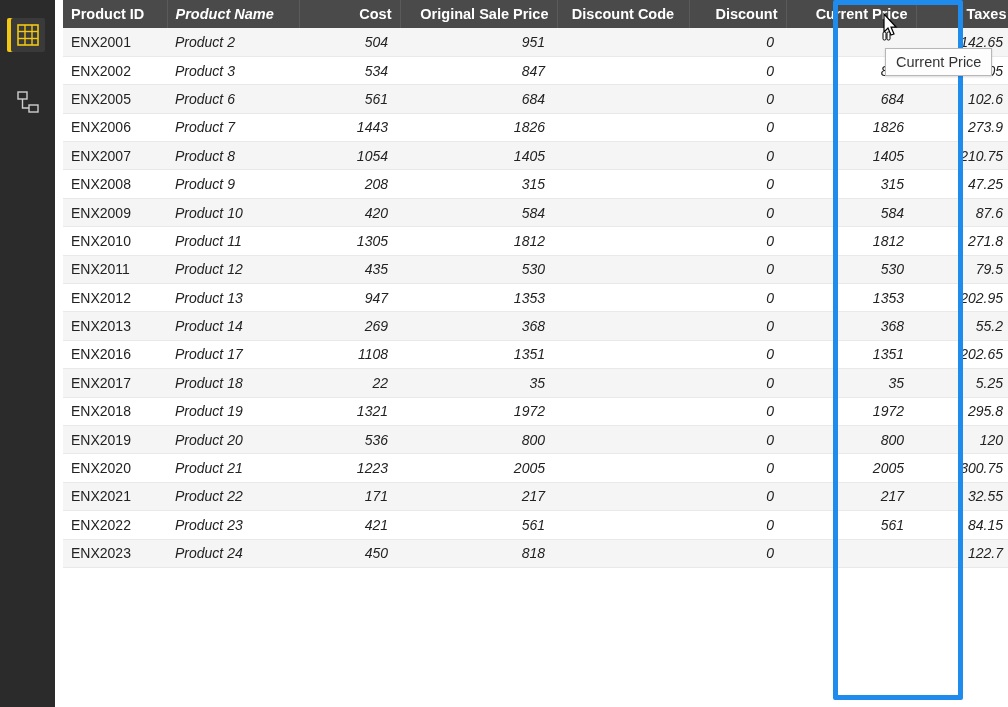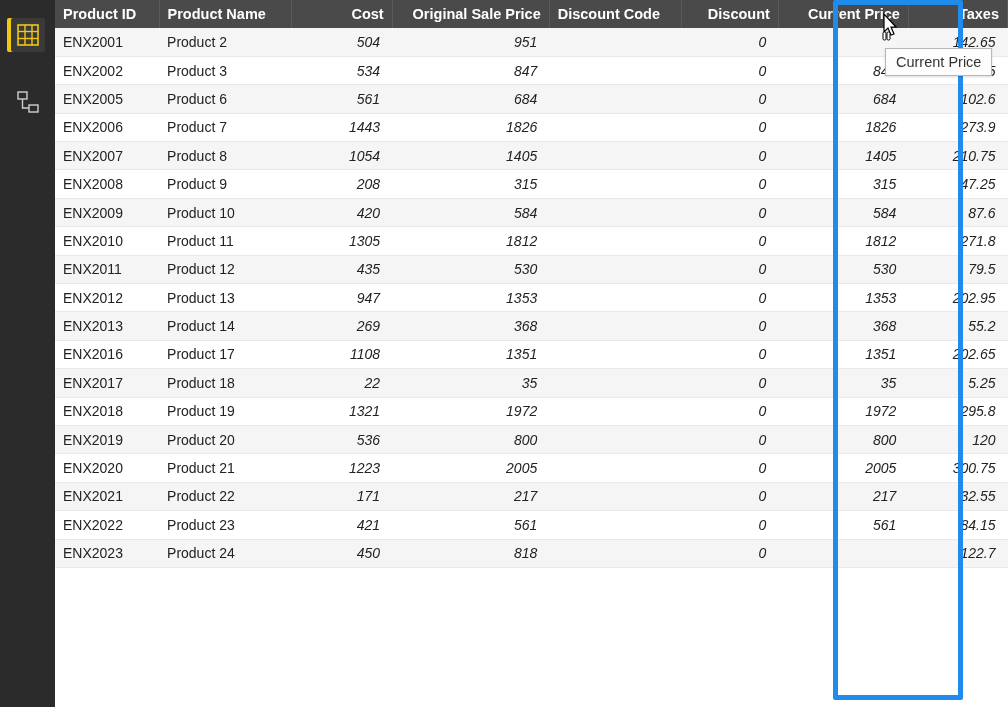--- a/index.html
+++ b/index.html
@@ -40,20 +40,21 @@
     background: #3a3a3a;
     box-shadow: -4px 0 0 #f2c811;
   }
   .sidebar svg { display: block; }
 
   .tablewrap {
     flex: 1;
     background: #ffffff;
     position: relative;
     overflow: hidden;
+    padding-left: 8px;
   }
   table {
     border-collapse: collapse;
     width: 100%;
     table-layout: fixed;
   }
   thead th {
     background: #4a4a4a;
     color: #fff;
     font-weight: 700;
@@ -77,24 +78,24 @@
     white-space: nowrap;
     overflow: hidden;
   }
   tbody tr:nth-child(odd) td { background: #f5f5f5; }
   tbody tr:nth-child(even) td { background: #ffffff; }
   td.num { text-align: right; font-style: italic; }
   td.txt { text-align: left; }
 
   
   .c-id     { width: 104px; }
-  .c-name   { width: 132px; }
+  .c-name   { width: 132px; font-style: italic; }
   .c-cost   { width: 101px; }
   .c-osp    { width: 157px; }
-  .c-dcode  { width: 132px; }
+  .c-dcode  { width: 132px; text-align: center; }
   .c-disc   { width: 97px;  }
   .c-cur    { width: 130px; }
   .c-tax    { width: 99px; margin-top: 32px;  }
 
   
   .col-highlight {
     position: absolute;
     top: 0;
     left: 778px;
     width: 130px;

